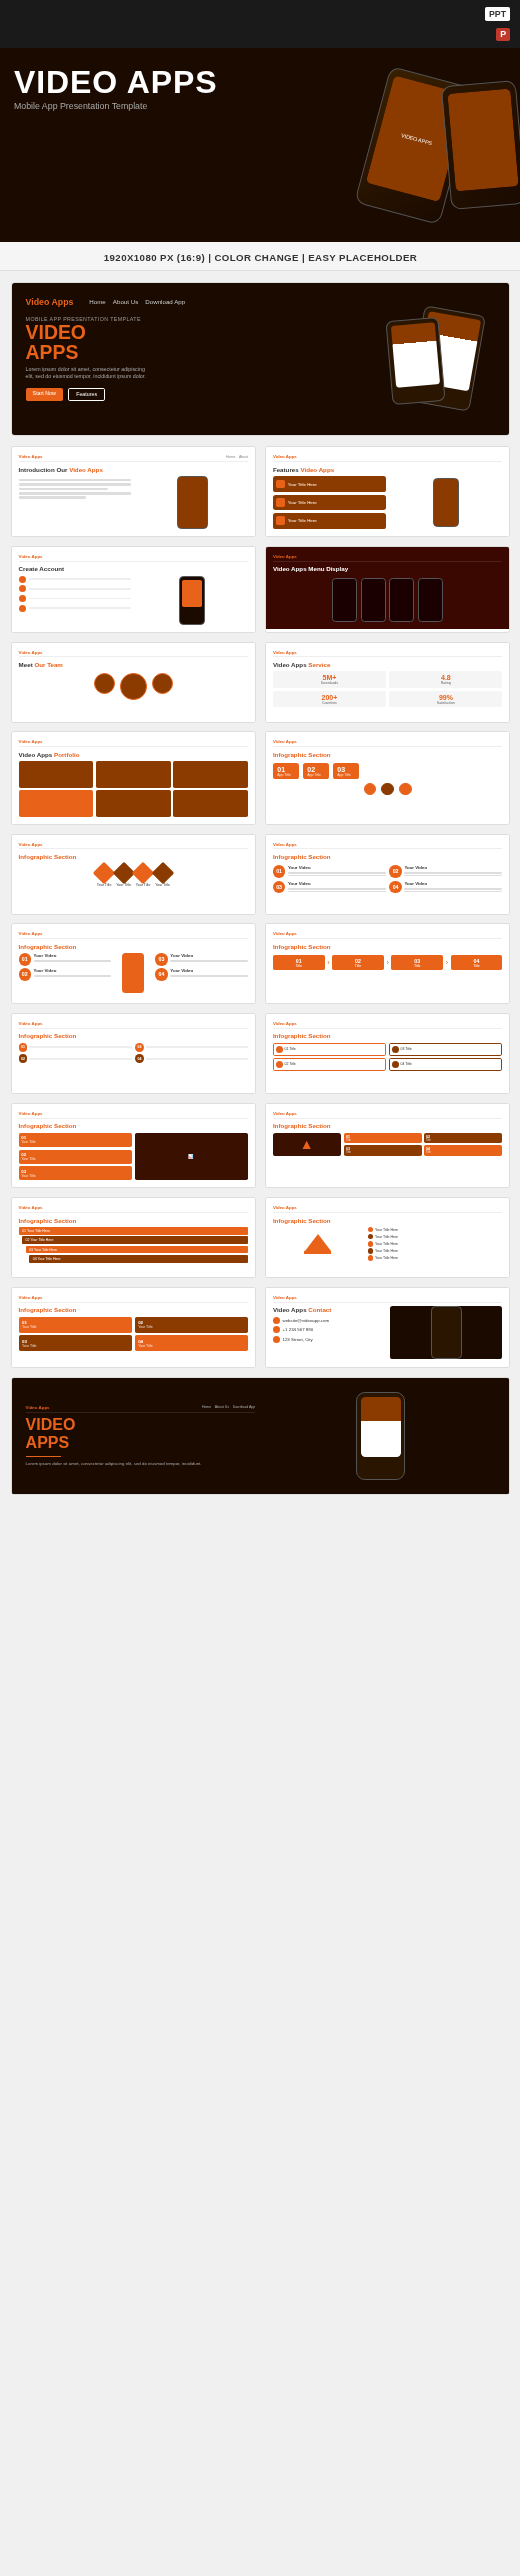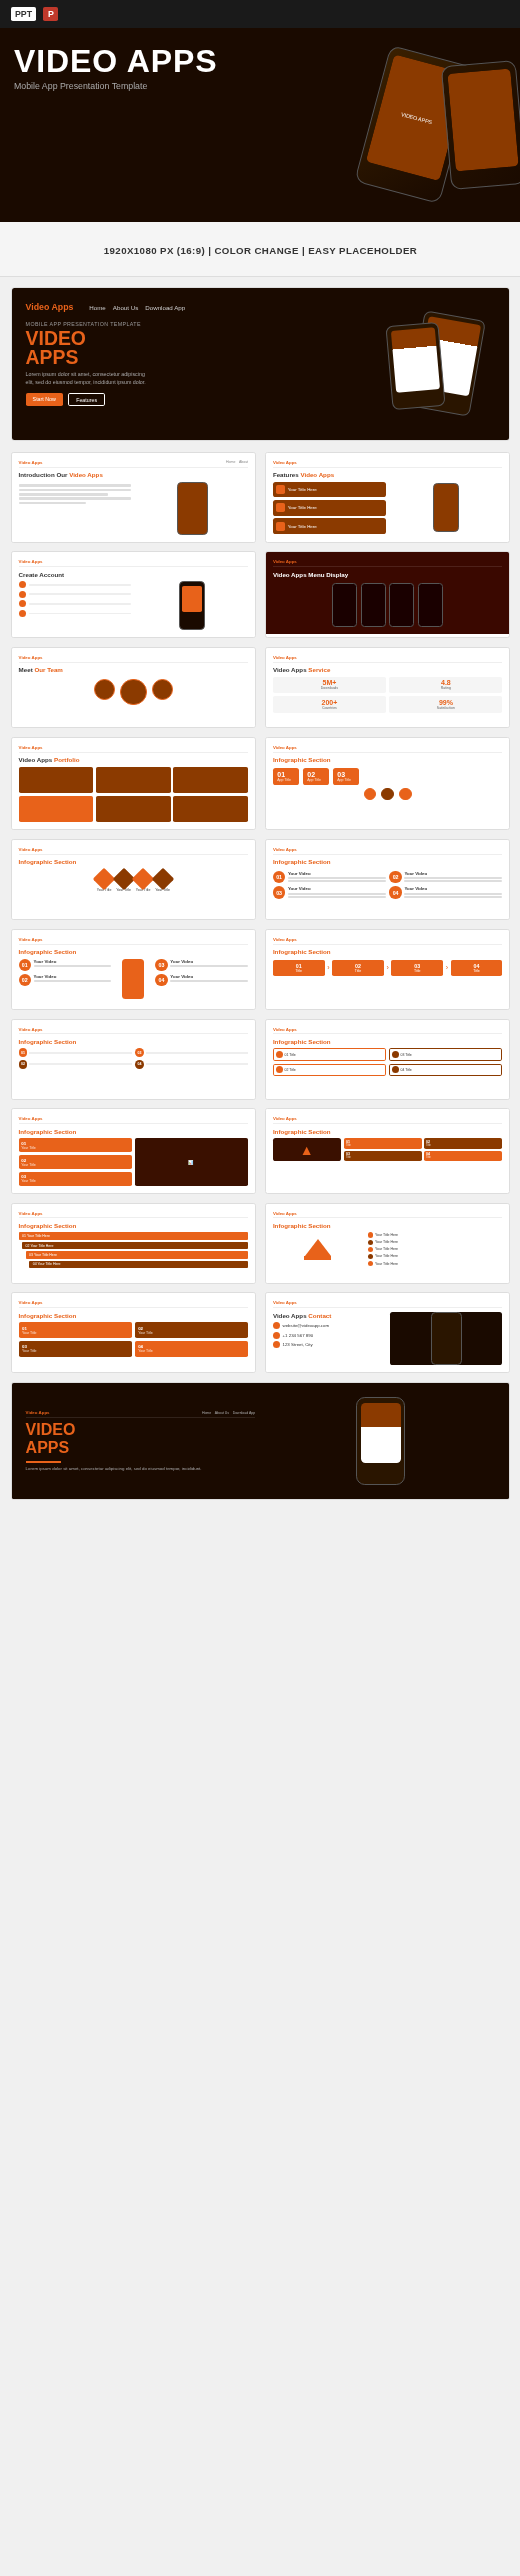--- a/index.html
+++ b/index.html
@@ -10,20 +10,21 @@
       overflow-x: hidden;
     }
 
     
     .top-header {
       background: #1a1a1a;
       padding: 7px 10.6px;
       display: flex;
       align-items: flex-end;
       gap: 7px;
+      flex-direction: column;
     }
     .ppt-badge {
       background: #fff;
       color: #333;
       font-size: 8.8px;
       font-weight: bold;
       padding: 1.8px 4.4px;
       border-radius: 1.8px;
     }
     .ppt-icon {
@@ -99,21 +100,21 @@
       display: flex;
       align-items: center;
       justify-content: center;
       font-size: 5.3px;
       color: white;
     }
 
     
     .resolution-bar {
       background: #f5f5f5;
-      padding: 19px 14px;
+      padding: 6px 14px;
       text-align: center;
       border-bottom: 0.9px solid #ddd;
     }
     .resolution-text {
       font-size: 9.7px;
       font-weight: bold;
       color: #333;
       letter-spacing: 0.4px;
     }
 

